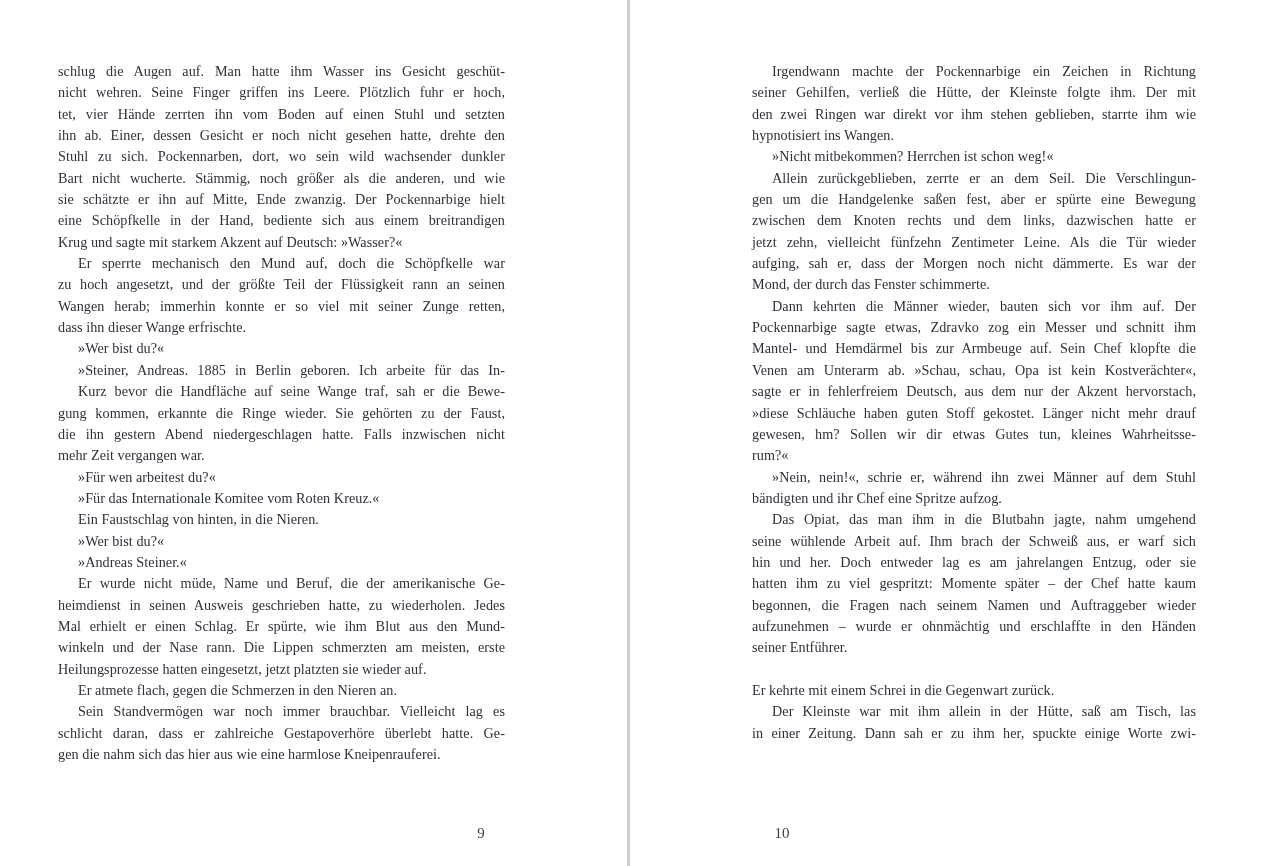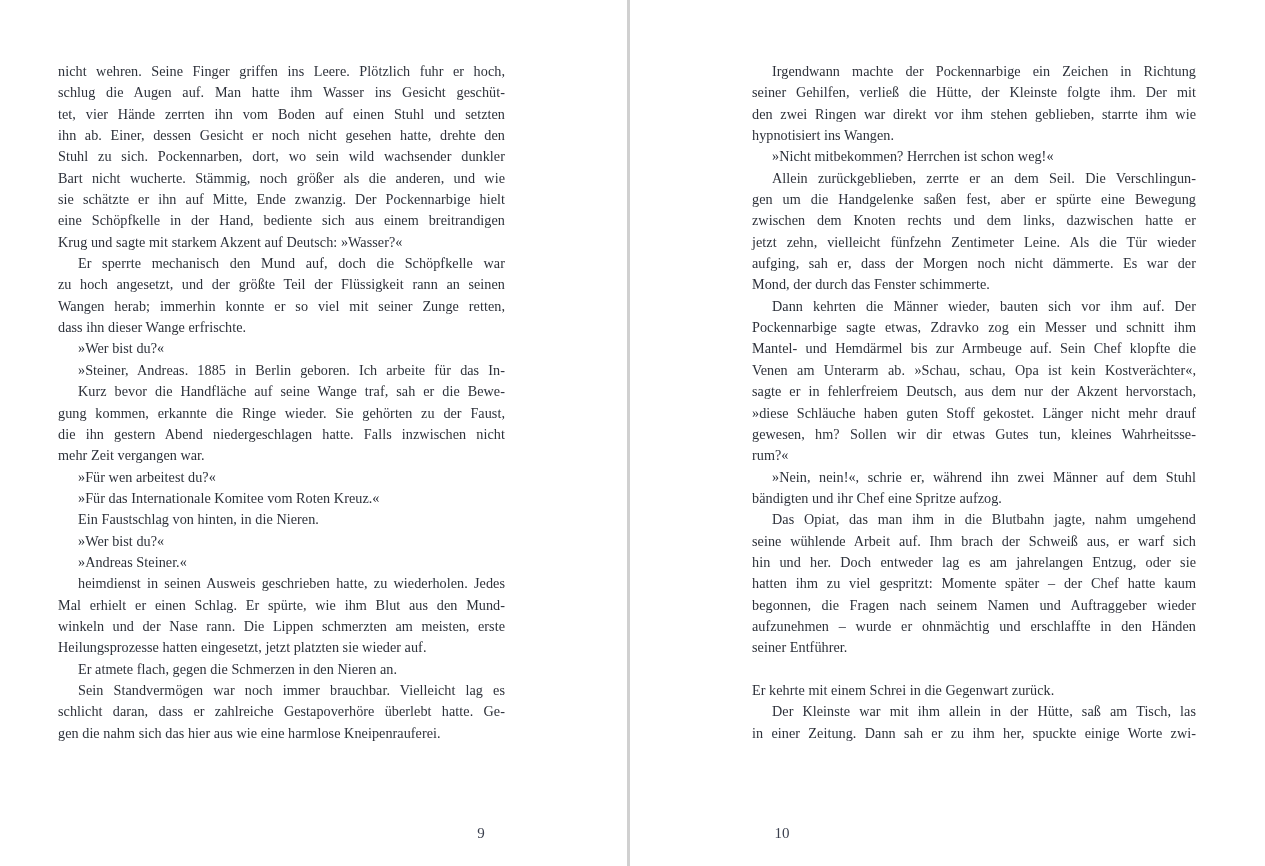--- a/index.html
+++ b/index.html
@@ -45,22 +45,22 @@
 </style>
 </head>
 <body>
 
 <div class="spread">
   <div class="spine"></div>
 
   <section class="page left">
     <div class="textblock">
         <div class="para">
+          <div class="line j" style="white-space: normal;">schlug die Augen auf. Man hatte ihm Wasser ins Gesicht geschüt-</div>
           <div class="line j" style="white-space: normal;">nicht wehren. Seine Finger griffen ins Leere. Plötzlich fuhr er hoch,</div>
-          <div class="line j" style="white-space: normal;">schlug die Augen auf. Man hatte ihm Wasser ins Gesicht geschüt-</div>
           <div class="line j" style="white-space: normal;">tet, vier Hände zerrten ihn vom Boden auf einen Stuhl und setzten</div>
           <div class="line j" style="white-space: normal;">ihn ab. Einer, dessen Gesicht er noch nicht gesehen hatte, drehte den</div>
           <div class="line j" style="white-space: normal;">Stuhl zu sich. Pockennarben, dort, wo sein wild wachsender dunkler</div>
           <div class="line j" style="white-space: normal;">Bart nicht wucherte. Stämmig, noch größer als die anderen, und wie</div>
           <div class="line j" style="white-space: normal;">sie schätzte er ihn auf Mitte, Ende zwanzig. Der Pockennarbige hielt</div>
           <div class="line j" style="white-space: normal;">eine Schöpfkelle in der Hand, bediente sich aus einem breitrandigen</div>
           <div class="line" style="white-space: normal;">Krug und sagte mit starkem Akzent auf Deutsch: »Wasser?«</div>
         </div>
         <div class="para indent">
           <div class="line j" style="white-space: normal;">Er sperrte mechanisch den Mund auf, doch die Schöpfkelle war</div>
@@ -89,20 +89,21 @@
         <div class="para indent">
           <div class="line" style="white-space: normal;">Ein Faustschlag von hinten, in die Nieren.</div>
         </div>
         <div class="para indent">
           <div class="line" style="white-space: normal;">»Wer bist du?«</div>
         </div>
         <div class="para indent">
           <div class="line" style="white-space: normal;">»Andreas Steiner.«</div>
         </div>
         <div class="para indent">
+          <div class="line j" style="white-space: normal;">Er wurde nicht müde, Name und Beruf, die der amerikanische Ge-</div>
           <div class="line j" style="white-space: normal;">heimdienst in seinen Ausweis geschrieben hatte, zu wiederholen. Jedes</div>
           <div class="line j" style="white-space: normal;">Mal erhielt er einen Schlag. Er spürte, wie ihm Blut aus den Mund-</div>
           <div class="line j" style="white-space: normal;">winkeln und der Nase rann. Die Lippen schmerzten am meisten, erste</div>
           <div class="line" style="white-space: normal;">Heilungsprozesse hatten eingesetzt, jetzt platzten sie wieder auf.</div>
         </div>
         <div class="para indent">
           <div class="line" style="white-space: normal;">Er atmete flach, gegen die Schmerzen in den Nieren an.</div>
         </div>
         <div class="para indent">
           <div class="line j" style="white-space: normal;">Sein Standvermögen war noch immer brauchbar. Vielleicht lag es</div>

